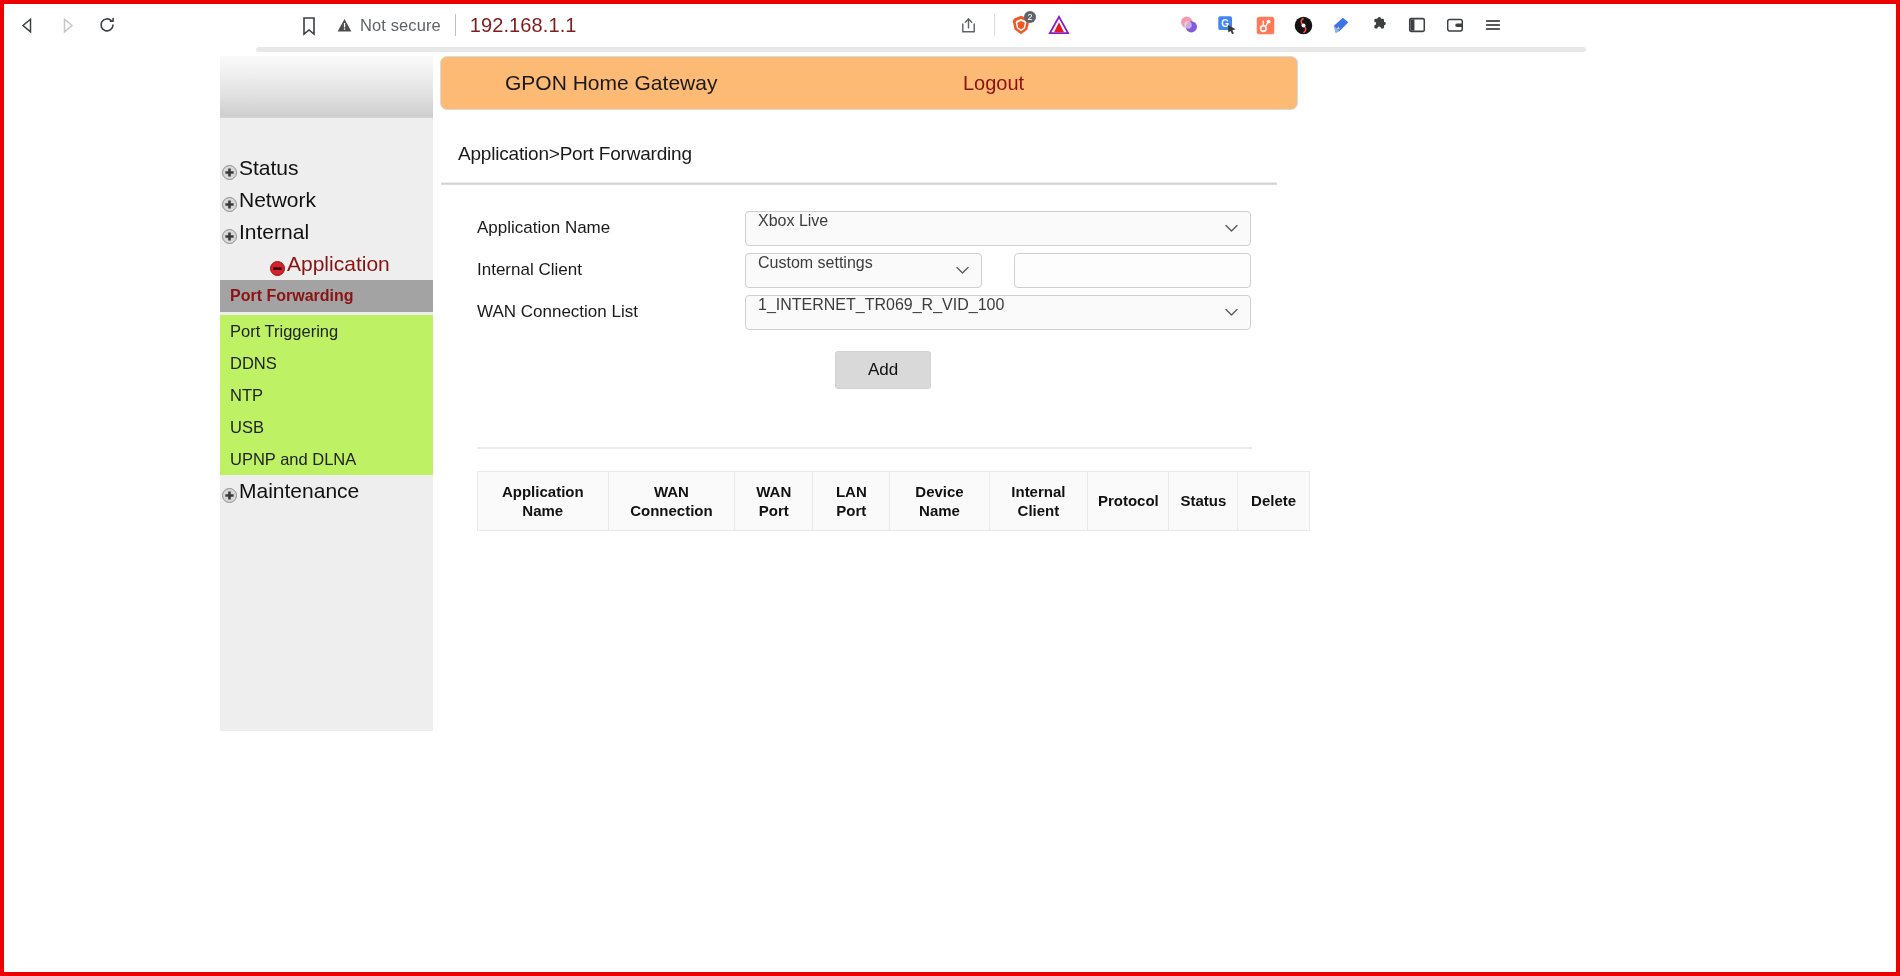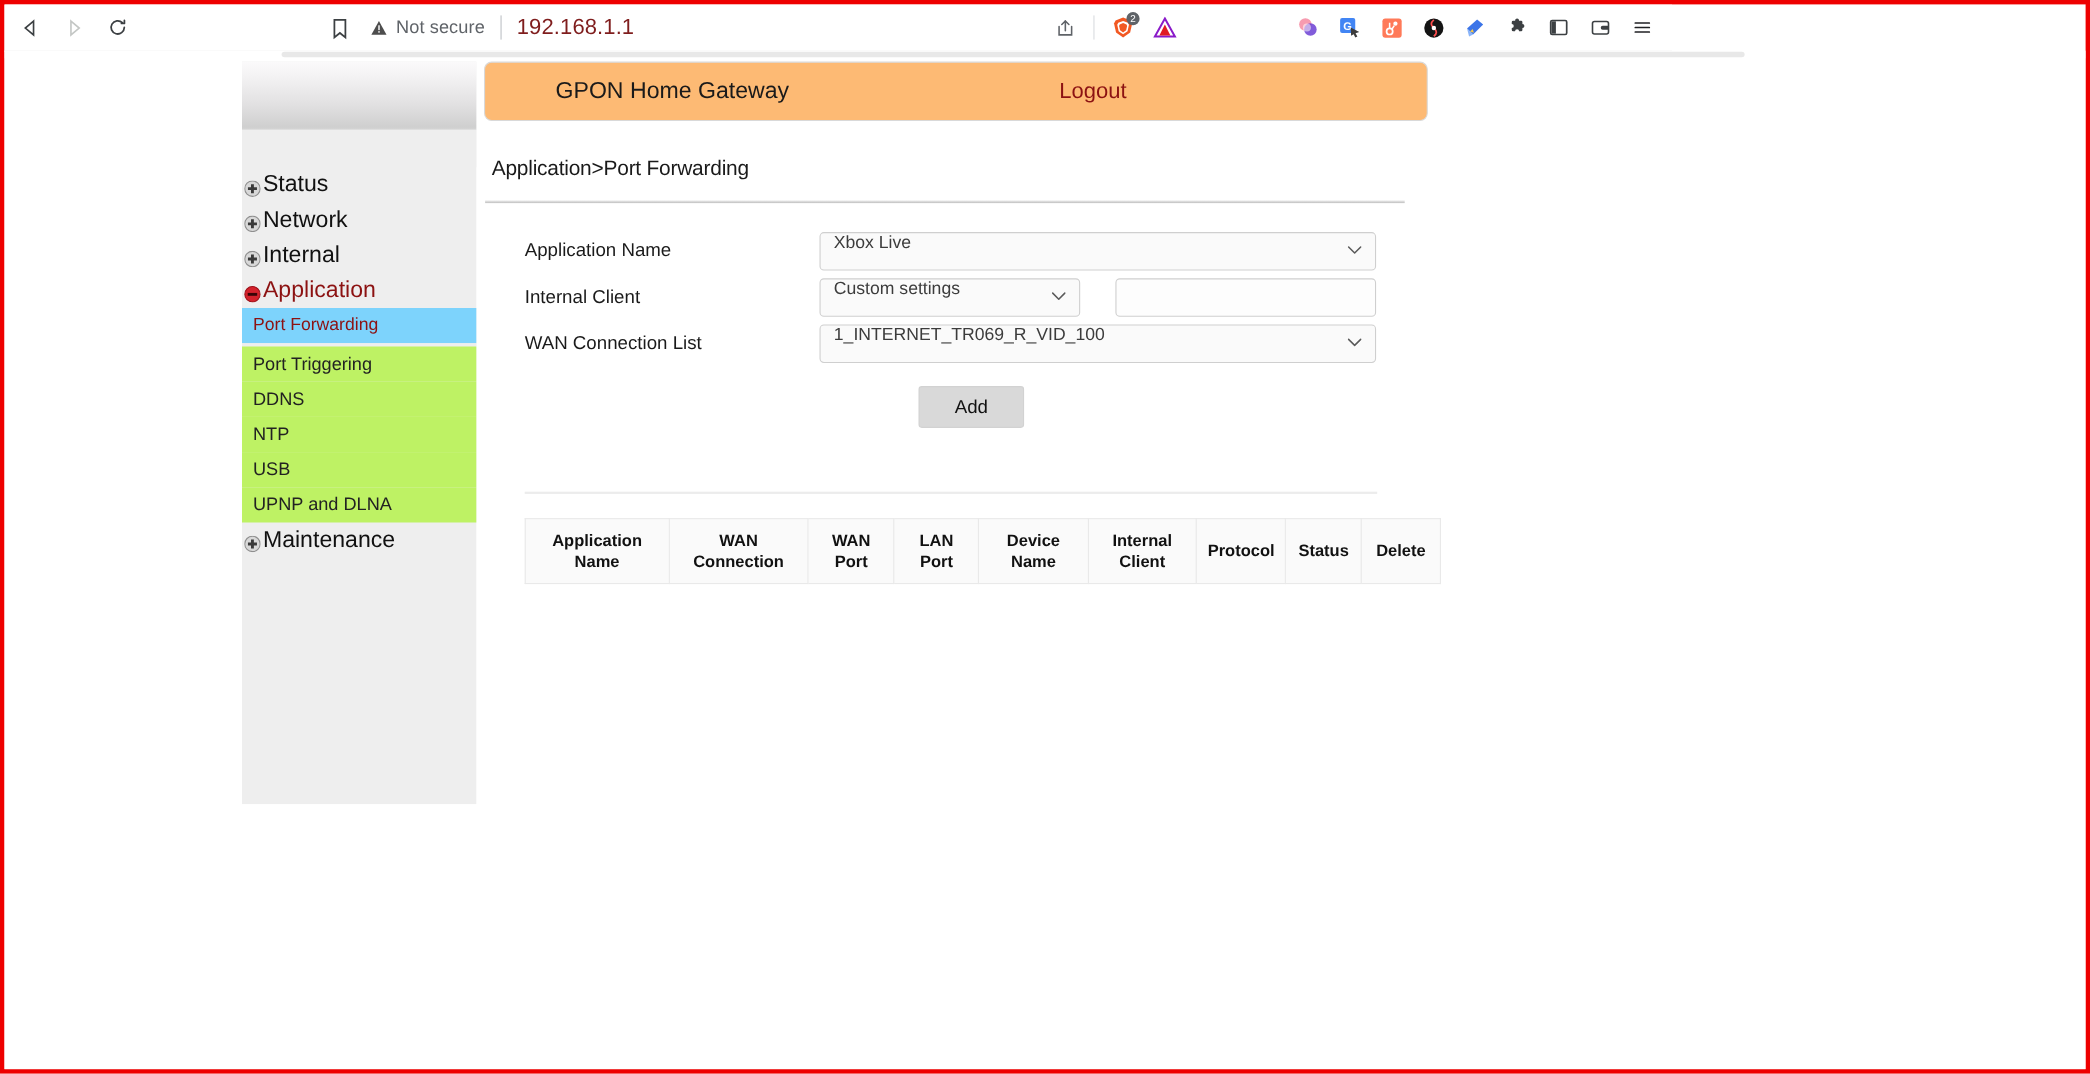--- a/index.html
+++ b/index.html
@@ -164,40 +164,40 @@
   .menu-top {
     display: flex;
     align-items: center;
     height: 32px;
     padding-left: 2px;
     font-size: 21px;
     color: #111111;
     font-family: "Liberation Sans", sans-serif;
     white-space: nowrap;
   }
-  .menu-top.active { color: #8c1212; }
+  .menu-top.active { color: #8c1212; margin-left: 48px; }
   .pm-icon {
     width: 15px; height: 15px;
     margin-right: 2px;
     flex: 0 0 auto;
   }
 
   .submenu-item {
     height: 32px;
     display: flex;
     align-items: center;
     padding-left: 10px;
     font-size: 16.5px;
     color: #222222;
     background: #bef264;
   }
   .submenu-item.active {
-    background: #7dd3fc;
+    background: #a3a3a3;
     color: #8c1212;
-    font-weight: normal;
+    font-weight: bold;
     font-size: 16px;
   }
   .submenu-gap-sm { height: 3px; background: #eeeeee; }
 
   
   #content {
     position: absolute;
     left: 436px; top: 10px;
     width: 870px;
   }
@@ -221,21 +221,21 @@
   }
   #logout-link {
     position: absolute;
     left: 522px;
     font-size: 20px;
     color: #8c1212;
   }
 
   #breadcrumb {
     margin-top: 33px;
-    margin-left: 7px;
+    margin-left: 18px;
     font-size: 19px;
     color: #1a1a1a;
     letter-spacing: -.2px;
   }
 
   #top-rule {
     margin-top: 17px;
     margin-left: 1px;
     width: 836px;
     height: 3px;

